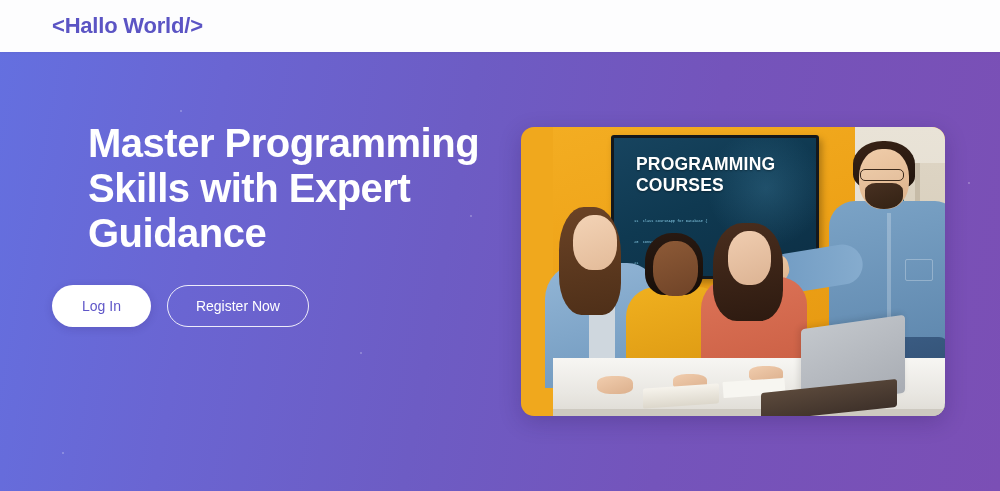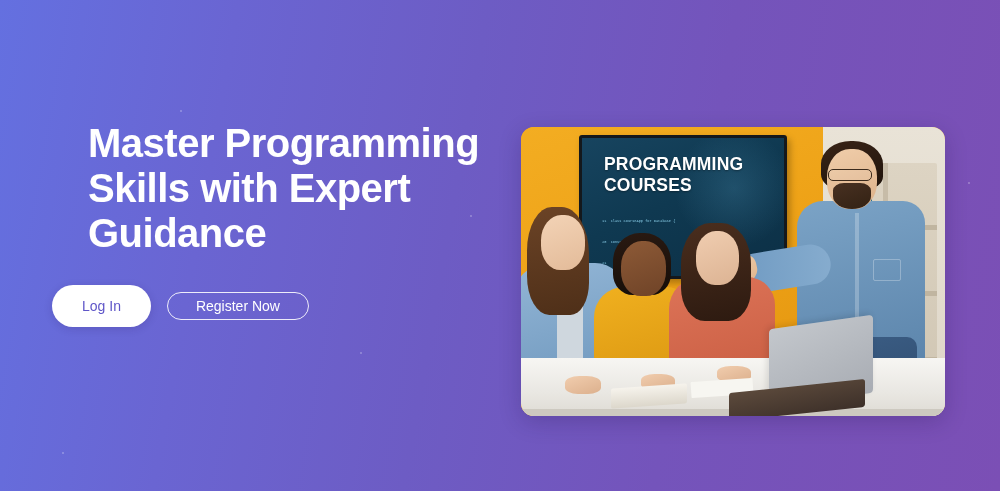--- a/index.html
+++ b/index.html
@@ -101,39 +101,39 @@
     color: #5f56c8;
     border: none;
     height: 42px;
     padding: 8px 30px;
     box-shadow: 0 2px 8px rgba(40,20,80,0.16);
   }
   .btn-outline {
     background: transparent;
     color: #ffffff;
     border: 1.6px solid rgba(255,255,255,0.88);
-    height: 28px;
+    height: 42px;
     padding: 0 28px;
     text-align: center;
   }
 
   
   .hero-img-card {
     position: absolute;
     left: 521px;
     top: 75px;
     width: 424px;
     height: 289px;
     border-radius: 13px;
     overflow: hidden;
     background: #f0a81d;
     box-shadow: 0 6px 22px rgba(30,15,70,0.22);
   }
 
-  .scene { position: absolute; inset: 0; }
+  .scene { position: absolute; inset: 0; margin-left: 32px; }
 
   
   .wall-orange {
     position: absolute;
     left: 0; top: 0;
     width: 302px; height: 289px;
     background: linear-gradient(160deg,#f3ad22 0%, #eda015 55%, #e09410 100%);
   }
   .wall-beige {
     position: absolute;
@@ -408,20 +408,23 @@
 <body>
 
 <div class="page">
 
   <div class="dot" style="left:180px;top:110px;width:2px;height:2px;"></div>
   <div class="dot" style="left:360px;top:352px;width:2px;height:2px;"></div>
   <div class="dot" style="left:470px;top:215px;width:2px;height:2px;"></div>
   <div class="dot" style="left:968px;top:182px;width:2px;height:2px;"></div>
   <div class="dot" style="left:62px;top:452px;width:2px;height:2px;"></div>
 
+  <header class="navbar">
+    <div class="brand">&lt;Hallo World/&gt;</div>
+  </header>
 
   <section class="hero">
 
     <div class="hero-left">
       <h1 class="hero-title">Master Programming Skills with Expert Guidance</h1>
 
       <div class="btn-row">
         <button class="btn btn-primary">Log In</button>
         <button class="btn btn-outline">Register Now</button>
       </div>

